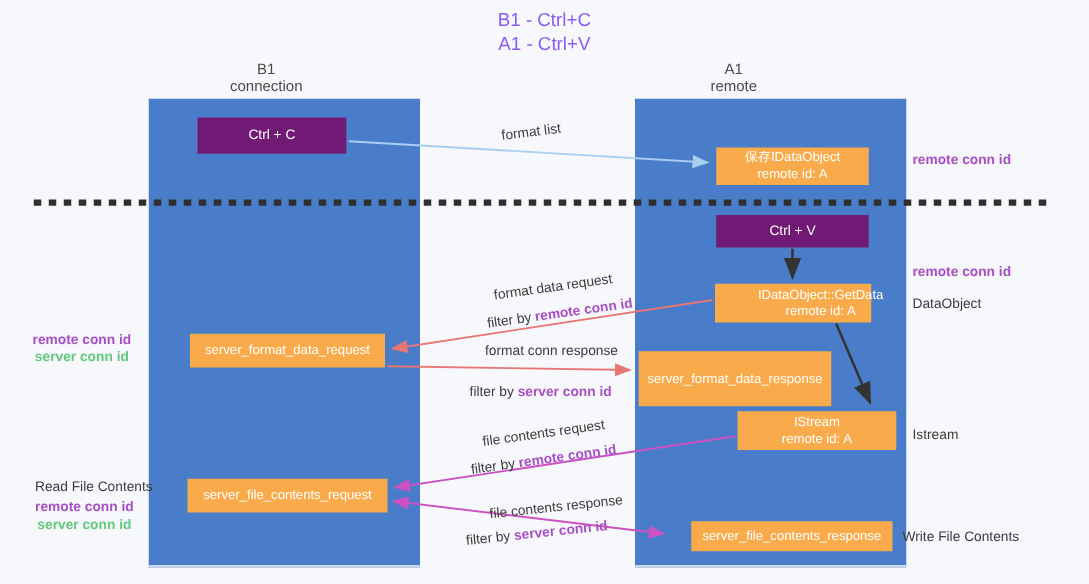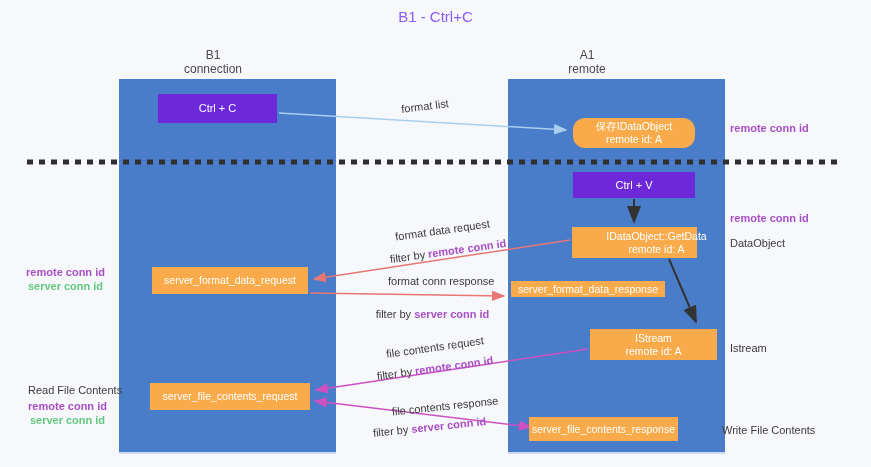--- a/index.html
+++ b/index.html
@@ -4,21 +4,21 @@
 <style>
   html,body{margin:0;padding:0;background:#f7f8fb;font-family:"Liberation Sans",sans-serif;}
   .stage{position:relative;width:871px;height:467px;background:#f7f8fb;overflow:hidden;}
   .abs{position:absolute;}
   .title{left:0;top:7px;width:871px;text-align:center;font-size:15px;line-height:19px;color:#8b5cf6;}
   .lane-header{width:120px;text-align:center;font-size:12px;line-height:14px;color:#4a4a4a;}
   .lane{background:#4a7dc9;border-bottom:2px solid #ccd8ee;}
   .box{display:flex;flex-direction:column;align-items:center;justify-content:center;
        color:#fff;text-align:center;font-size:10.5px;line-height:13px;box-sizing:border-box;}
   .orange{background:#f9ab4b;}
-  .green{background:#6d28d9;font-size:11px;}
+  .green{background:#701a75;font-size:11px;}
   .lbl{font-size:11px;color:#3b3b3b;white-space:nowrap;}
   .bold-purple{color:#a94fc6;font-weight:bold;}
   .bold-green{color:#62c97f;font-weight:bold;}
   .flabel{font-size:11px;color:#3b3b3b;white-space:nowrap;text-align:center;}
   .flabel .pfx{margin-right:3px;}
   .rot8{transform:rotate(-8deg);}
   .rot7{transform:rotate(-7deg);}
   .rot6{transform:rotate(-6deg);}
   .col{text-align:center;font-size:11px;line-height:14px;white-space:nowrap;}
   svg{position:absolute;left:0;top:0;}
@@ -54,59 +54,60 @@
     <line x1="634" y1="199" x2="634" y2="222" stroke="#333333" stroke-width="2" marker-end="url(#m-black)"></line>
     <line x1="669" y1="259" x2="696" y2="322" stroke="#333333" stroke-width="2" marker-end="url(#m-black)"></line>
     <line x1="570" y1="240" x2="314" y2="279" stroke="#e87672" stroke-width="1.5" marker-end="url(#m-salmon)"></line>
     <line x1="310" y1="293" x2="504" y2="296" stroke="#e87672" stroke-width="1.5" marker-end="url(#m-salmon)"></line>
     <line x1="588" y1="349" x2="316" y2="390" stroke="#cd51c3" stroke-width="1.5" marker-end="url(#m-magenta)"></line>
     <line x1="315" y1="401" x2="531" y2="427" stroke="#cd51c3" stroke-width="1.5" marker-start="url(#m-magenta-s)" marker-end="url(#m-magenta)"></line>
   </svg>
 
   <div class="abs title">
     <div>B1 - Ctrl+C</div>
+    <div>A1 - Ctrl+V</div>
   </div>
 
   <div class="abs lane-header" style="left:153px;top:48px;">
     <div>B1</div>
     <div>connection</div>
   </div>
   <div class="abs lane-header" style="left:527px;top:48px;">
     <div>A1</div>
     <div>remote</div>
   </div>
 
   <div class="abs box green" style="left:158px;top:94px;width:119px;height:29px;">
     <span>Ctrl + C</span>
   </div>
-  <div class="abs box orange" style="left:573px;top:118px;width:122px;height:30px;border-radius:12px;">
+  <div class="abs box orange" style="left:573px;top:118px;width:122px;height:30px;">
     <span>保存IDataObject</span>
     <span>remote id: A</span>
   </div>
   <div class="abs box green" style="left:573px;top:172px;width:122px;height:26px;">
     <span>Ctrl + V</span>
   </div>
   <div class="abs box orange" style="left:572px;top:227px;width:125px;height:31px;padding-left:44px;">
     <span>IDataObject::GetData</span>
     <span>remote id: A</span>
   </div>
   <div class="abs box orange" style="left:152px;top:267px;width:156px;height:27px;">
     <span>server_format_data_request</span>
   </div>
-  <div class="abs box orange" style="left:511px;top:281px;width:154px;height:16px;">
+  <div class="abs box orange" style="left:511px;top:281px;width:154px;height:44px;">
     <span>server_format_data_response</span>
   </div>
   <div class="abs box orange" style="left:590px;top:329px;width:127px;height:31px;">
     <span>IStream</span>
     <span>remote id: A</span>
   </div>
   <div class="abs box orange" style="left:150px;top:383px;width:160px;height:27px;">
     <span>server_file_contents_request</span>
   </div>
-  <div class="abs box orange" style="left:529px;top:417px;width:149px;height:24px;">
+  <div class="abs box orange" style="left:553px;top:417px;width:161px;height:24px;">
     <span>server_file_contents_response</span>
   </div>
 
   <div class="abs flabel rot7" style="left:385px;top:100px;width:80px;">format list</div>
 
   <div class="abs flabel rot8" style="left:385px;top:224px;width:115px;">format data request</div>
   <div class="abs flabel rot8" style="left:383px;top:245px;width:130px;">
     <span class="pfx">filter by</span><span class="bold-purple">remote conn id</span>
   </div>
 

